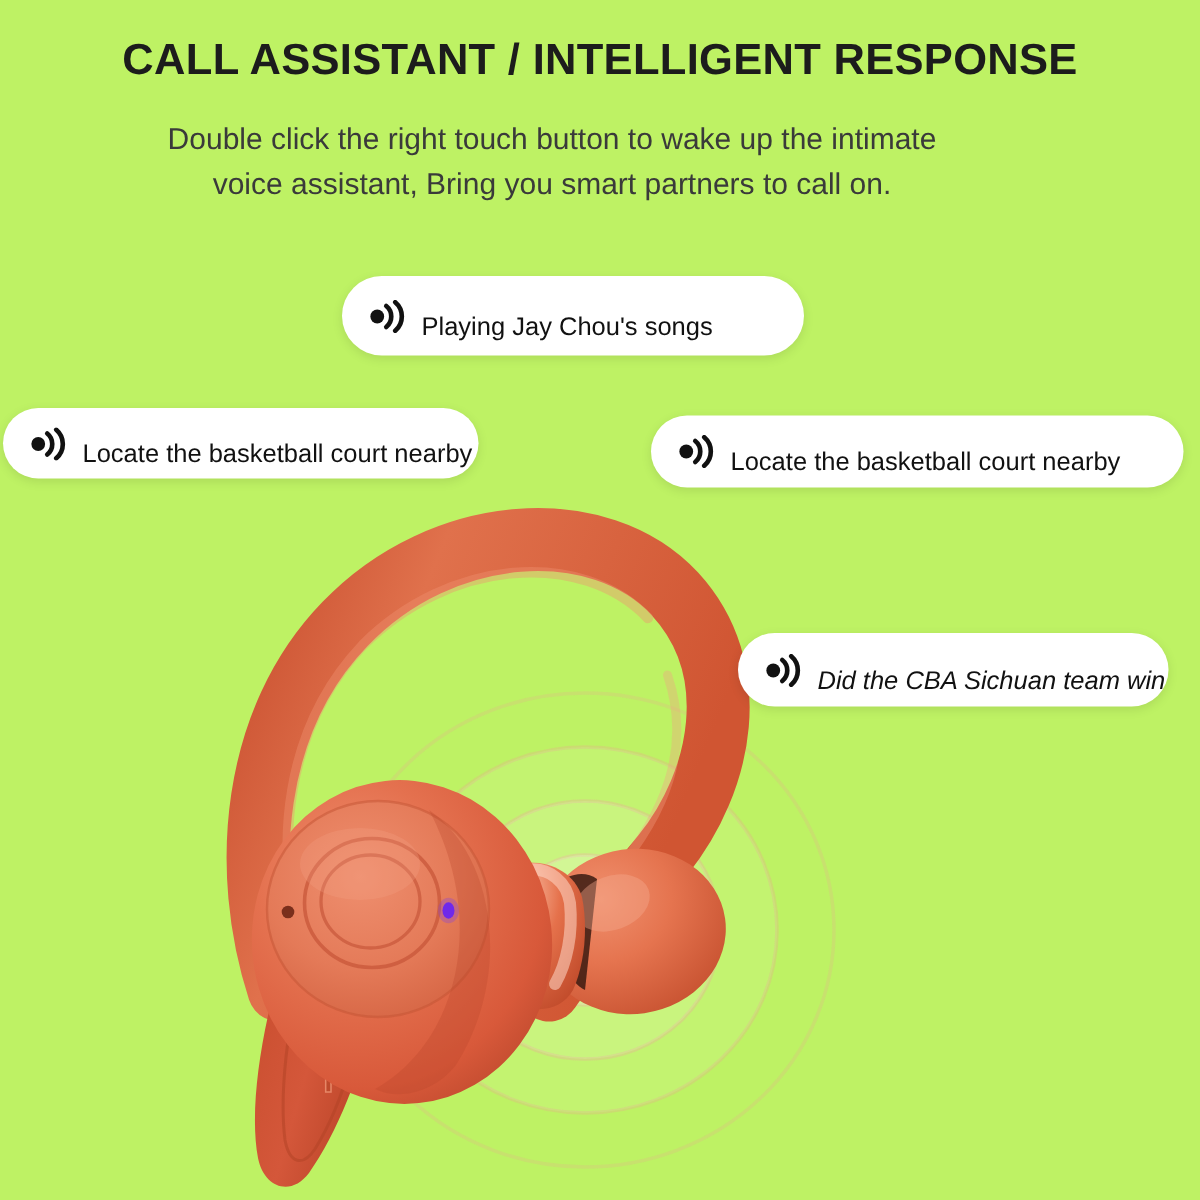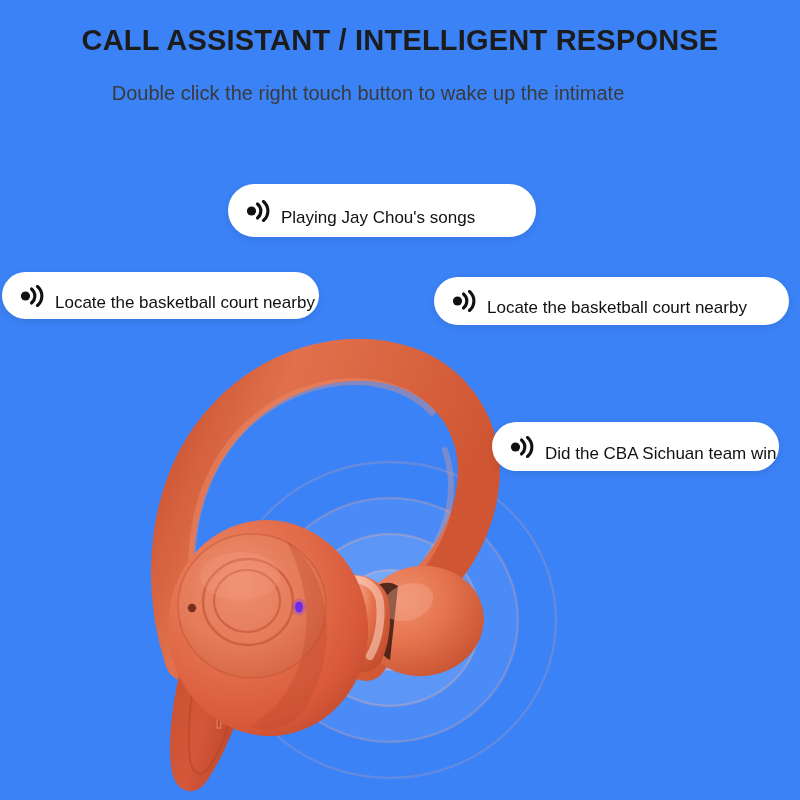--- a/index.html
+++ b/index.html
@@ -66,39 +66,40 @@
     flex: 0 0 auto;
     width: 26px;
     height: 22px;
     display: block;
   }
 
   
   #bubble-playing   { left: 228px; top: 184px; width: 308px; height: 53px; }
   #bubble-locate-l  { left: 2px;   top: 272px; width: 317px; height: 47px; }
   #bubble-locate-r  { left: 434px; top: 277px; width: 355px; height: 48px; }
-  #bubble-cba       { left: 492px; top: 422px; width: 287px; height: 49px; }
+  #bubble-cba       { left: 492px; top: 422px; width: 287px; height: 49px; font-style: italic; }
 
   
   #product {
     position: absolute;
     left: 90px;
     top: 330px;
     width: 620px;
     height: 470px;
   }
   #product svg { display: block; width: 100%; height: 100%; }
 </style>
 </head>
 <body>
 
-<div id="page" style="background: #3b82f6;">
+<div id="page" style="background: #bef264;">
 
   <div class="headline">CALL ASSISTANT / INTELLIGENT RESPONSE</div>
   <div class="subline l1">Double click the right touch button to wake up the intimate</div>
+  <div class="subline l2">voice assistant, Bring you smart partners to call on.</div>
 
   <div id="product">
     <svg viewBox="0 0 620 470" xmlns="http://www.w3.org/2000/svg">
       <defs>
         <linearGradient id="hookGrad" x1="0" y1="0" x2="0.35" y2="1">
           <stop offset="0%" stop-color="#e87a54"></stop>
           <stop offset="40%" stop-color="#dd6240"></stop>
           <stop offset="100%" stop-color="#c04b2c"></stop>
         </linearGradient>
         <linearGradient id="hookGrad2" x1="0" y1="0" x2="1" y2="0.4">

